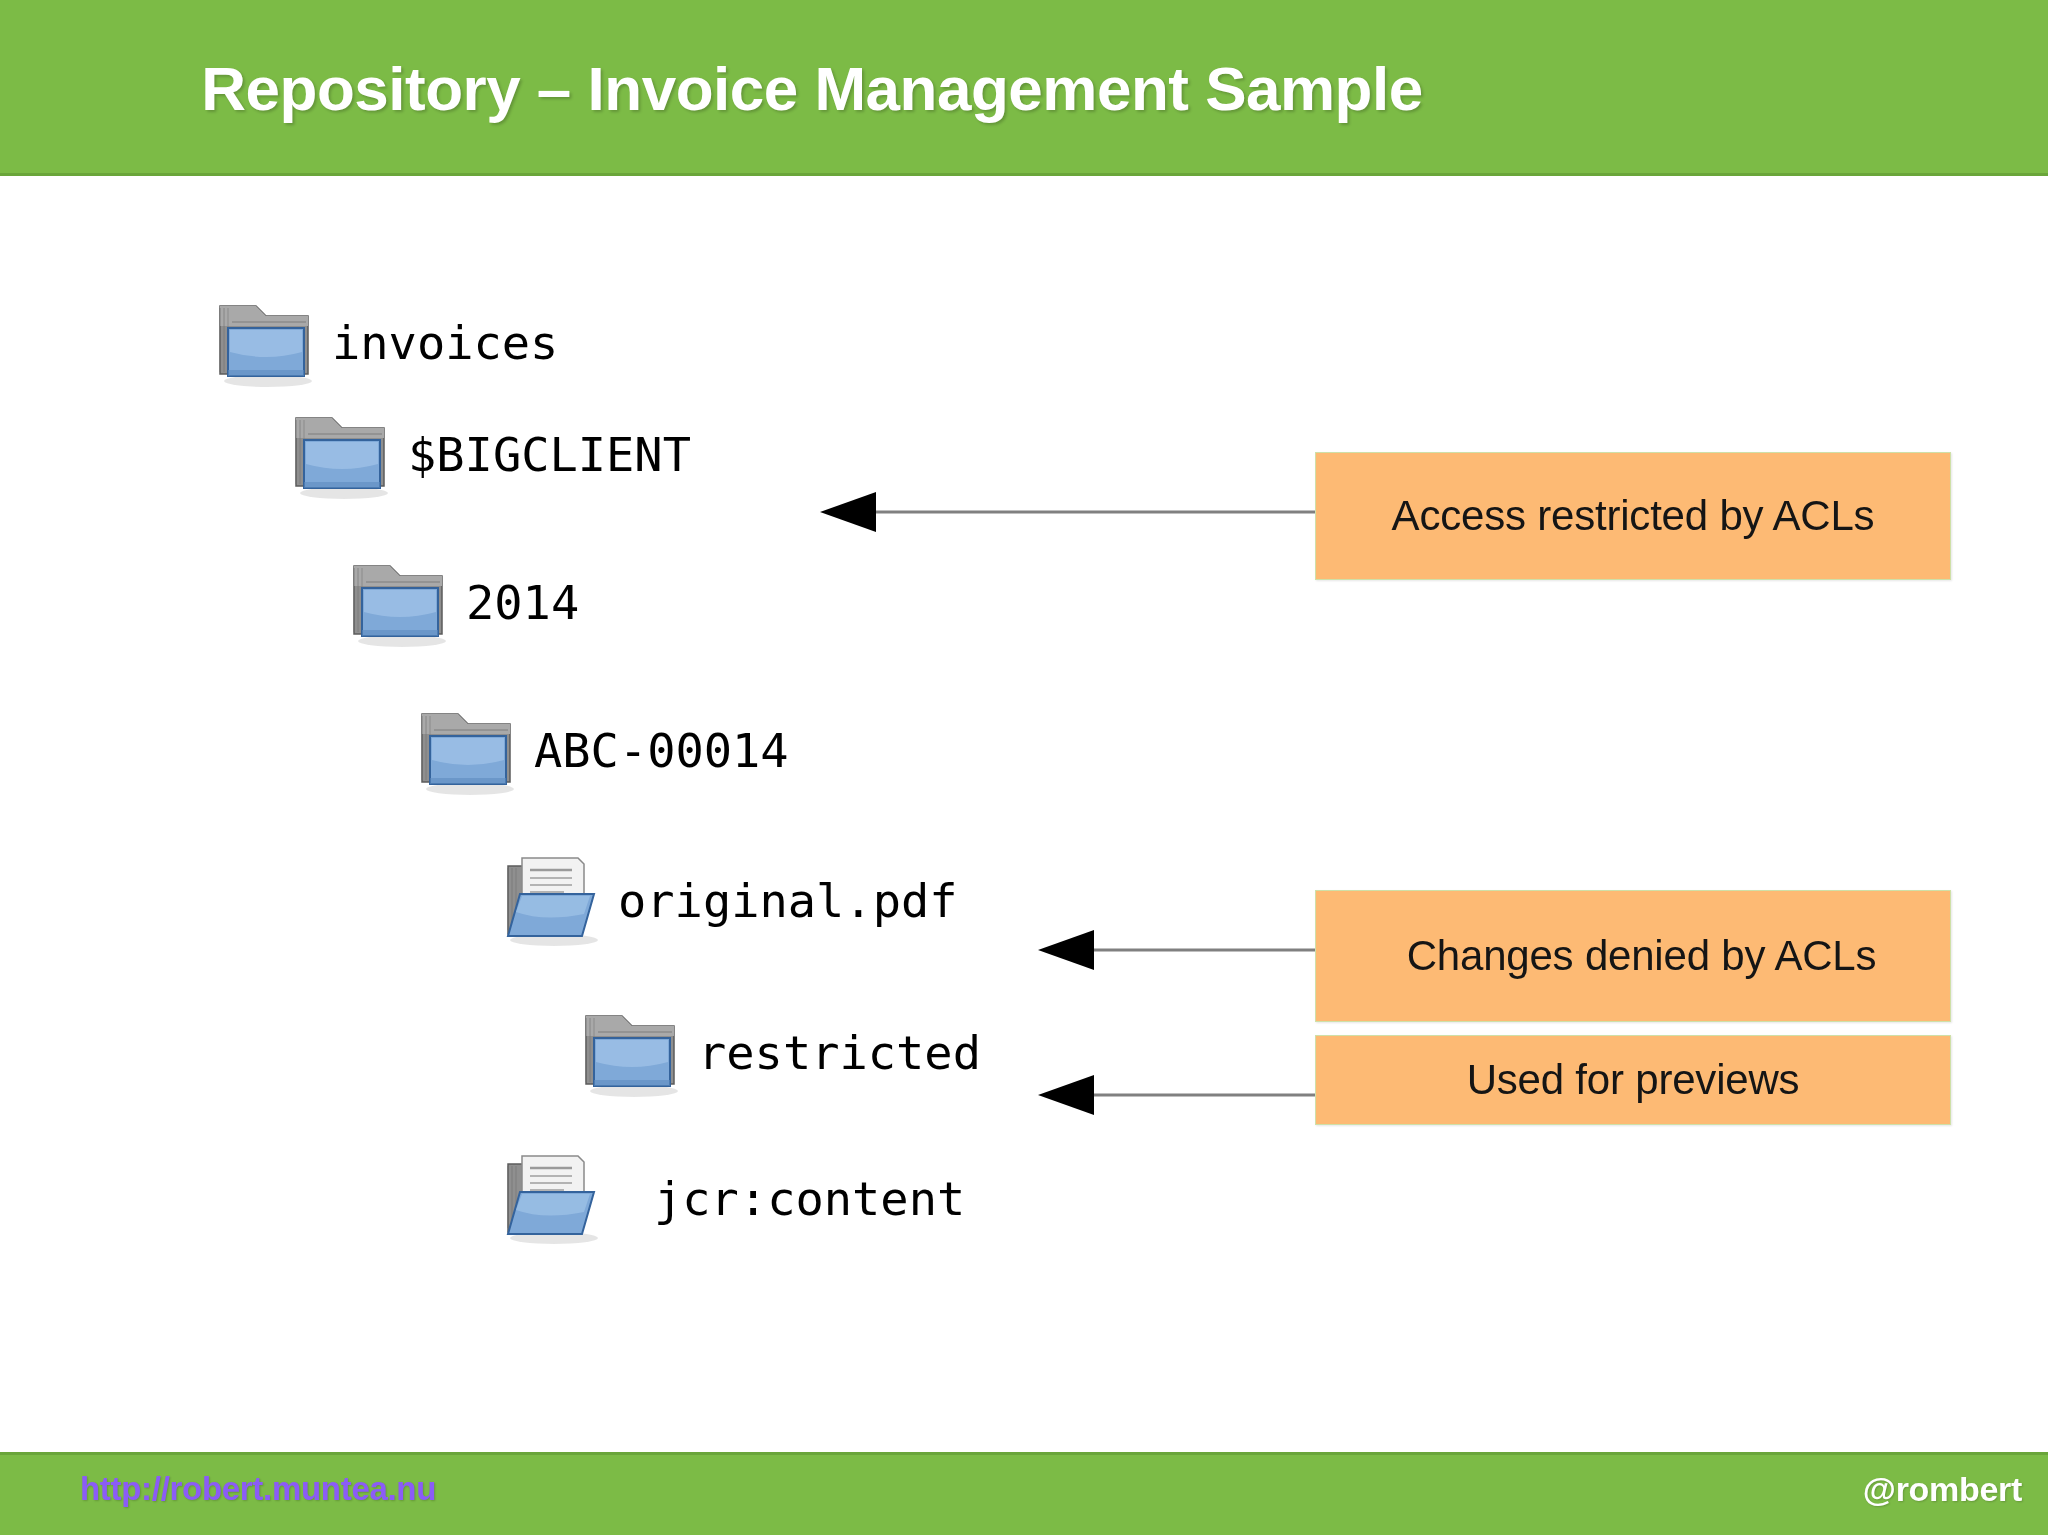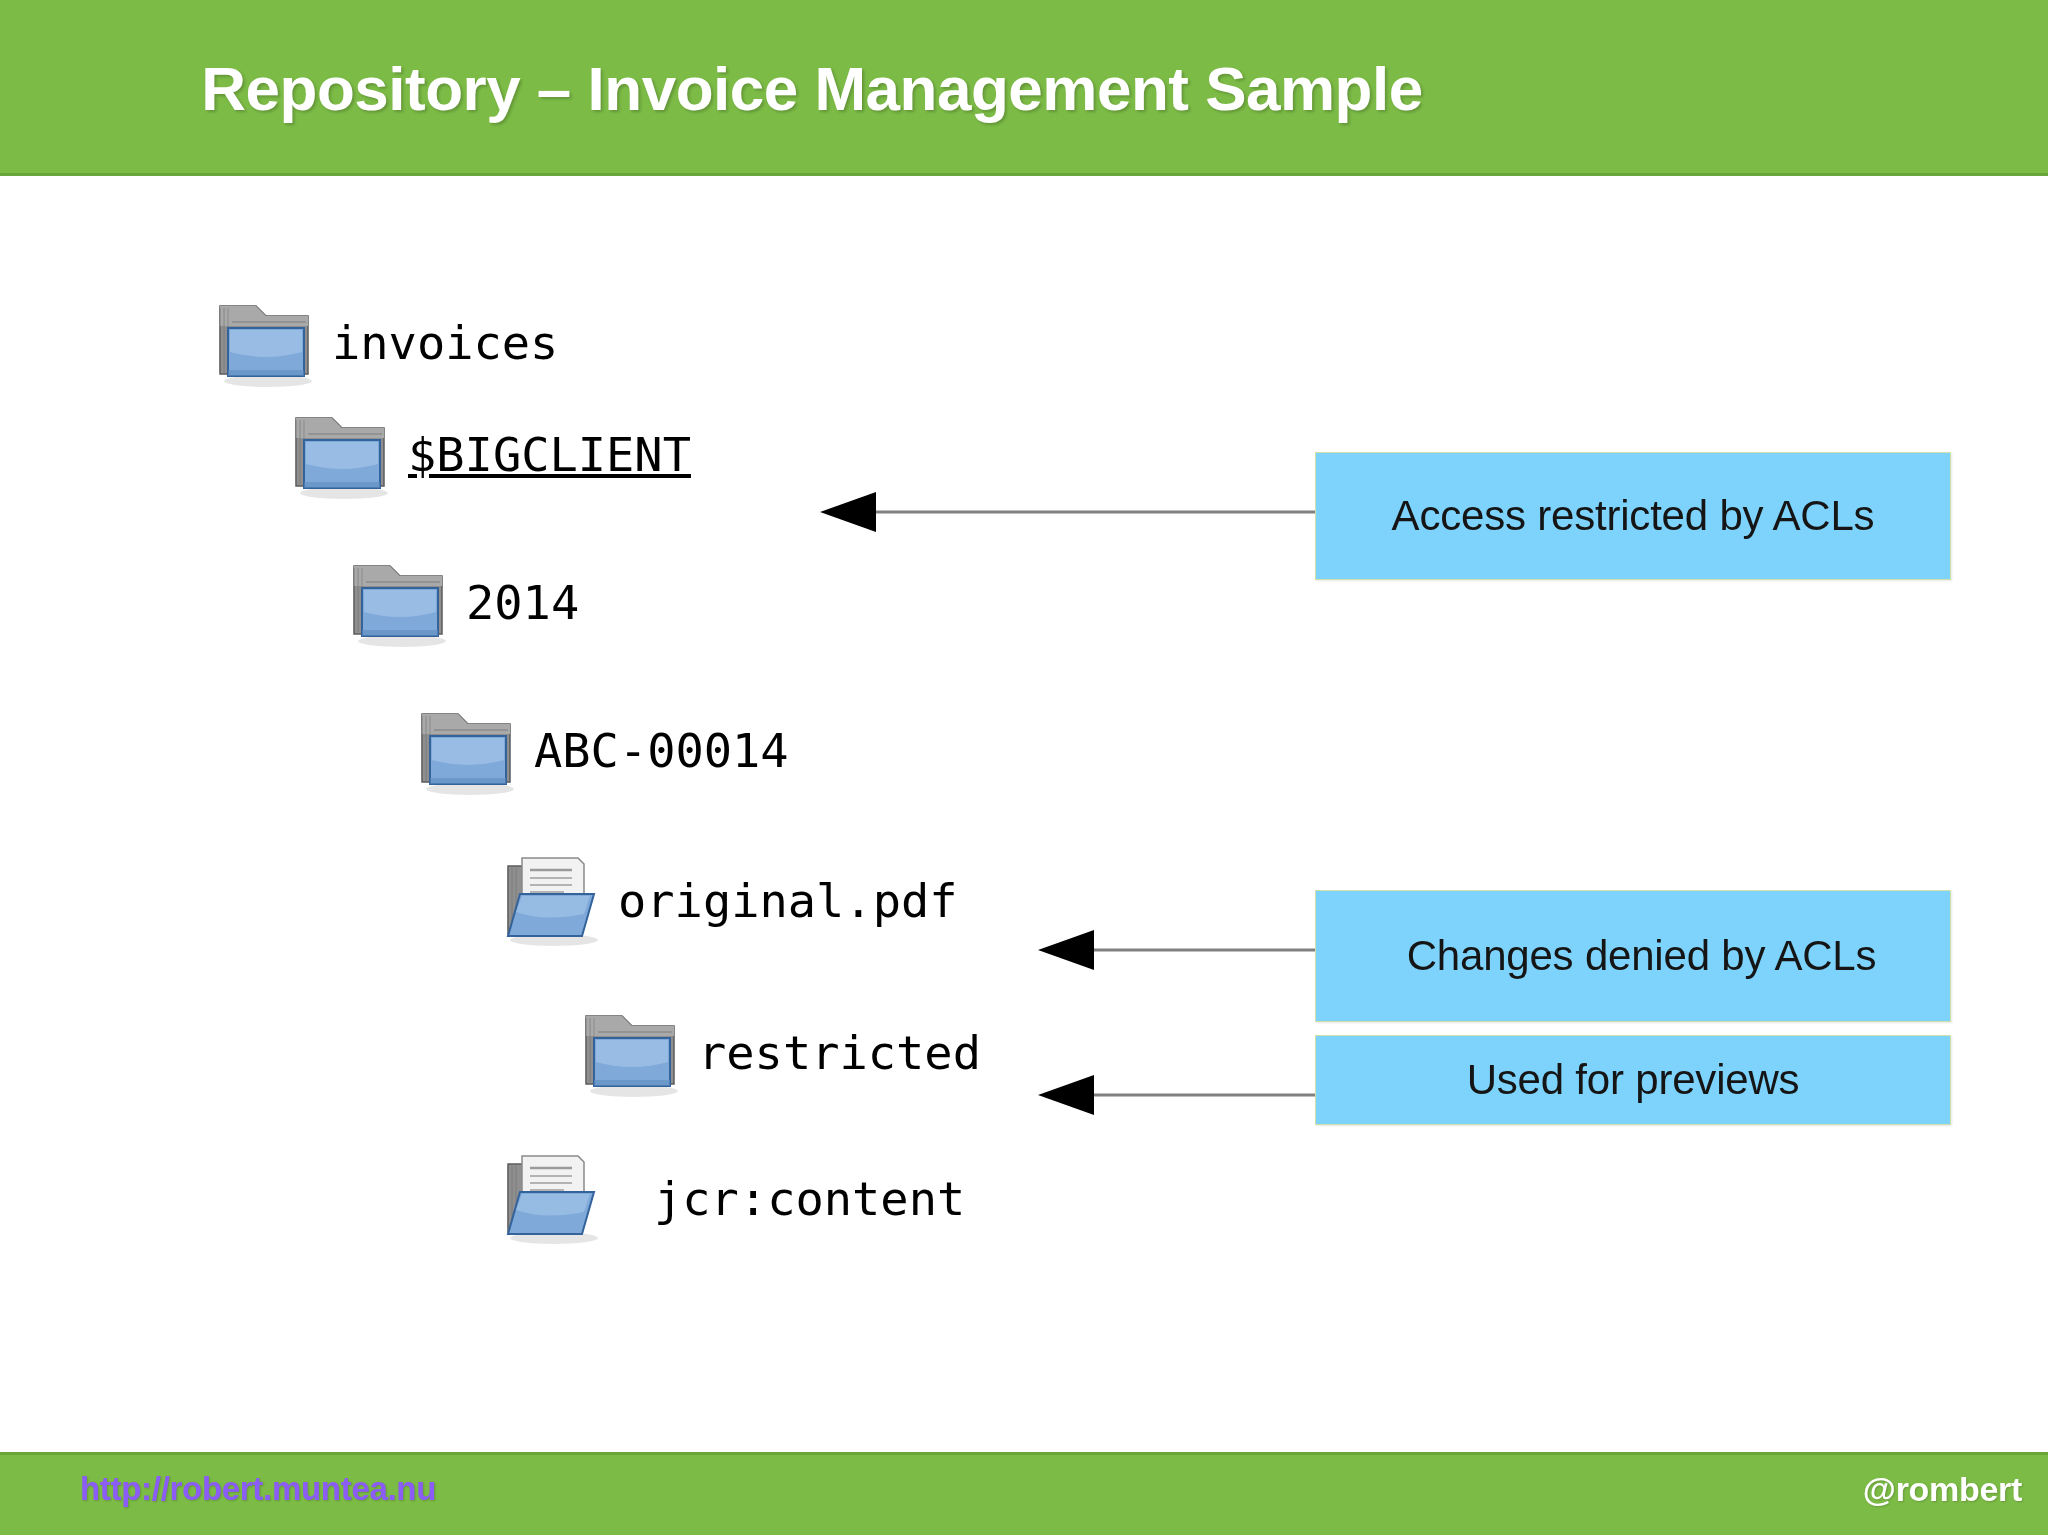--- a/index.html
+++ b/index.html
@@ -99,21 +99,21 @@
     position: relative;
     width: 104px;
     height: 92px;
     flex: 0 0 auto;
   }
   .icon svg { display: block; }
 
   
   .callout {
     position: absolute;
-    background: #7dd3fc;
+    background: #fdba74;
     border: 1px solid #cfe0a8;
     box-sizing: border-box;
     display: flex;
     align-items: center;
     justify-content: center;
     box-shadow: 1px 1px 2px rgba(0,0,0,0.10);
   }
   .callout-text {
     font-family: "Liberation Sans", sans-serif;
     font-size: 42px;
@@ -145,21 +145,21 @@
         <path d="M14 12 v64" stroke="#707070" stroke-width="1" opacity="0.5"></path>
         <path d="M18 26 h74" stroke="#6d6d6d" stroke-width="1.2" opacity="0.7"></path>
         <path d="M14 32 h76 v48 H14 Z" fill="#7fa9d8" stroke="#34639c" stroke-width="2"></path>
         <path d="M16 34 h72 v22 q-36 10 -72 0 Z" fill="#9cc0e6" opacity="0.85"></path>
         <path d="M14 74 h76 v6 H14 Z" fill="#5d8cc0" opacity="0.6"></path>
       </svg>
     </span>
     <span class="node-label">invoices</span>
   </div>
 
-  <div class="tree-row" style="left:290px; top:404px;text-decoration:underline;">
+  <div class="tree-row" style="left:290px; top:404px;">
     <span class="icon">
       <svg width="104" height="92" viewBox="0 0 104 92">
         <ellipse cx="54" cy="85" rx="44" ry="6" fill="#000" opacity="0.10"></ellipse>
         <path d="M6 10 h36 l10 10 h42 v58 H6 Z" fill="#8f8f8f" stroke="#5c5c5c" stroke-width="1.5"></path>
         <path d="M6 10 h36 l10 10 h42 v10 H6 Z" fill="#a9a9a9"></path>
         <path d="M6 12 v64" stroke="#707070" stroke-width="1" opacity="0.8"></path>
         <path d="M10 12 v64" stroke="#707070" stroke-width="1" opacity="0.6"></path>
         <path d="M14 12 v64" stroke="#707070" stroke-width="1" opacity="0.5"></path>
         <path d="M18 26 h74" stroke="#6d6d6d" stroke-width="1.2" opacity="0.7"></path>
         <path d="M14 32 h76 v48 H14 Z" fill="#7fa9d8" stroke="#34639c" stroke-width="2"></path>

